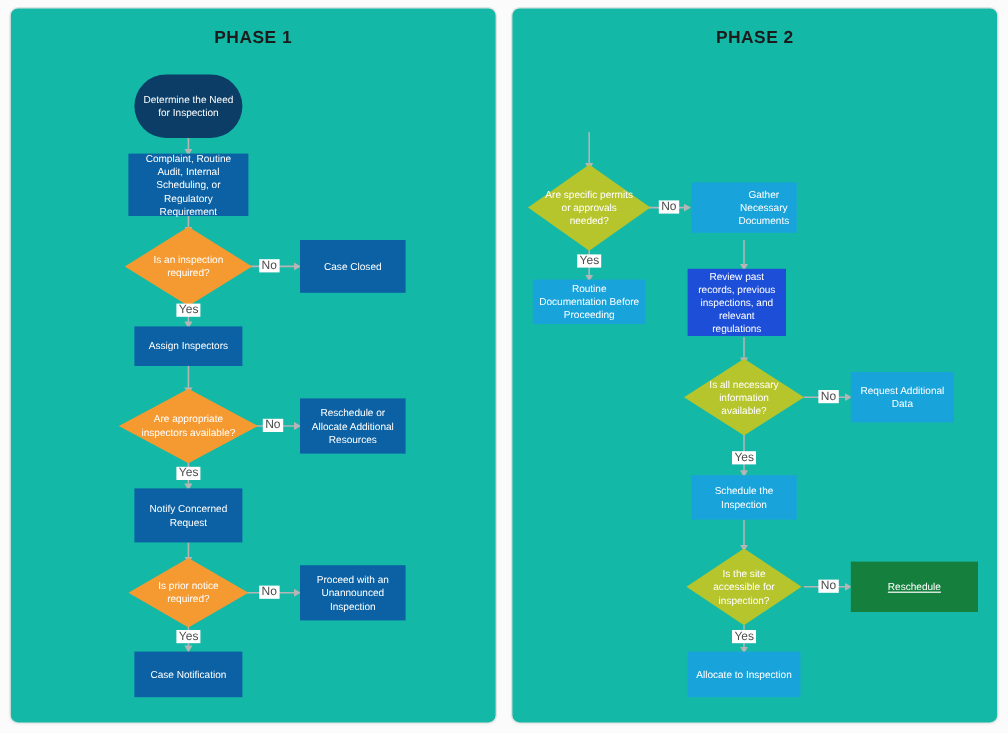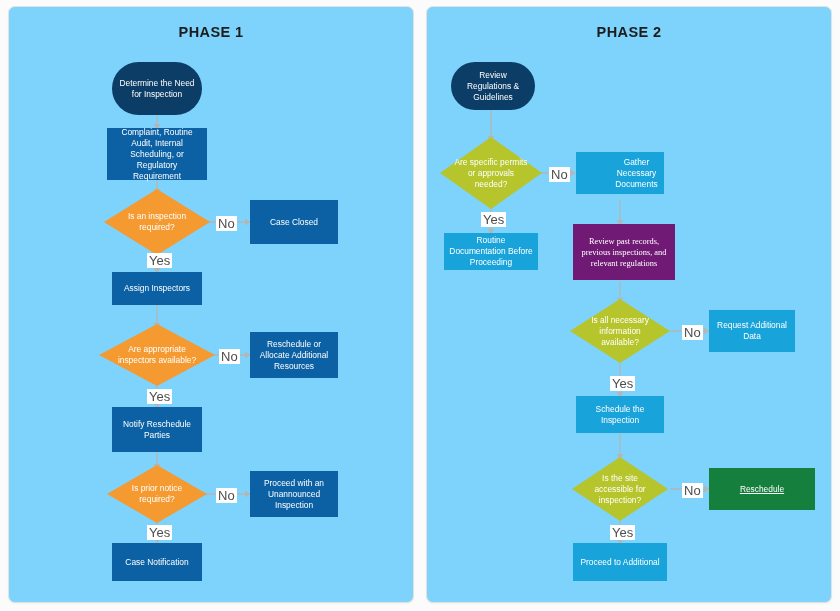--- a/index.html
+++ b/index.html
@@ -6,21 +6,21 @@
   body{
     width:840px;height:611px;
     background:#ffffff;
     font-family:"Liberation Sans","DejaVu Sans",sans-serif;
     overflow:hidden;
   }
   #canvas{position:relative;width:840px;height:611px;background:#fbfbfb;}
 
   .panel{
     position:absolute;top:6px;height:597px;
-    background:#7dd3fc;
+    background:#14b8a6;
     border:1px solid #e2e2e2;
     border-radius:7px;
     box-sizing:border-box;
     box-shadow:0 1px 2px rgba(0,0,0,0.04);
   }
   #panel-1{left:8px;width:406px;}
   #panel-2{left:426px;width:406px;}
 
   .panel-title{
     position:absolute;top:17px;left:0;width:100%;
@@ -49,21 +49,21 @@
   }
   .diamond-label{
     position:absolute;left:0;top:0;width:100%;height:100%;
     display:flex;align-items:center;justify-content:center;
     text-align:center;color:#ffffff;font-size:8.4px;line-height:11px;
     box-sizing:border-box;padding:0 14px;
   }
 
   .edge-label{
     position:absolute;
-    font-size:13px;color:#4d4d4d;
+    font-size:10px;color:#4d4d4d;
     background:#ffffff;
     padding:0 2px;
     white-space:nowrap;
   }
 </style>
 </head>
 <body>
 
 <div id="canvas">
 
@@ -126,54 +126,53 @@
 
   <div class="diamond-wrap" style="left:99px;top:324px;width:116px;height:62px;">
     <svg class="diamond-shape" viewBox="0 0 116 62" preserveAspectRatio="none">
       <polygon points="58,0 116,31 58,62 0,31" fill="#f59a31"></polygon>
     </svg>
     <div class="diamond-label">Are appropriate inspectors available?</div>
   </div>
 
   <div class="node rect" style="left:250px;top:332px;width:88px;height:46px;background:#0b61a4;">Reschedule or Allocate Additional Resources</div>
 
-  <div class="node rect" style="left:112px;top:407px;width:90px;height:45px;background:#0b61a4;">Notify Reschedule Parties</div>
+  <div class="node rect" style="left:112px;top:407px;width:90px;height:45px;background:#0b61a4;">Notify Concerned Request</div>
 
   <div class="diamond-wrap" style="left:107px;top:465px;width:100px;height:58px;">
     <svg class="diamond-shape" viewBox="0 0 100 58" preserveAspectRatio="none">
       <polygon points="50,0 100,29 50,58 0,29" fill="#f59a31"></polygon>
     </svg>
     <div class="diamond-label">Is prior notice required?</div>
   </div>
 
   <div class="node rect" style="left:250px;top:471px;width:88px;height:46px;background:#0b61a4;">Proceed with an Unannounced Inspection</div>
 
   <div class="node rect" style="left:112px;top:543px;width:90px;height:38px;background:#0b61a4;">Case Notification</div>
 
   <div class="edge-label" style="left:216px;top:216px;">No</div>
   <div class="edge-label" style="left:147px;top:253px;">Yes</div>
   <div class="edge-label" style="left:219px;top:349px;">No</div>
   <div class="edge-label" style="left:147px;top:389px;">Yes</div>
   <div class="edge-label" style="left:216px;top:488px;">No</div>
   <div class="edge-label" style="left:147px;top:525px;">Yes</div>
 
-  <div class="node terminator" style="left:451px;top:62px;width:84px;height:48px;background:#0b3d66;">Review Regulations &amp; Guidelines</div>
 
   <div class="diamond-wrap" style="left:440px;top:137px;width:102px;height:72px;">
     <svg class="diamond-shape" viewBox="0 0 102 72" preserveAspectRatio="none">
       <polygon points="51,0 102,36 51,72 0,36" fill="#b6c52b"></polygon>
     </svg>
     <div class="diamond-label">Are specific permits or approvals needed?</div>
   </div>
 
   <div class="node rect" style="left:576px;top:152px;width:88px;height:42px;background:#19a3db;padding-left:38px;">Gather Necessary Documents</div>
 
   <div class="node rect" style="left:444px;top:233px;width:94px;height:37px;background:#19a3db;">Routine Documentation Before Proceeding</div>
 
-  <div class="node rect" style="left:573px;top:224px;width:102px;height:56px;background:#701a75;font-family:Liberation Serif, serif;">Review past records, previous inspections, and relevant regulations</div>
+  <div class="node rect" style="left:573px;top:224px;width:82px;height:56px;background:#1d4ed8;">Review past records, previous inspections, and relevant regulations</div>
 
   <div class="diamond-wrap" style="left:570px;top:299px;width:100px;height:64px;">
     <svg class="diamond-shape" viewBox="0 0 100 64" preserveAspectRatio="none">
       <polygon points="50,0 100,32 50,64 0,32" fill="#b6c52b"></polygon>
     </svg>
     <div class="diamond-label">Is all necessary information available?</div>
   </div>
 
   <div class="node rect" style="left:709px;top:310px;width:86px;height:42px;background:#19a3db;">Request Additional Data</div>
 
@@ -181,21 +180,21 @@
 
   <div class="diamond-wrap" style="left:572px;top:457px;width:96px;height:64px;">
     <svg class="diamond-shape" viewBox="0 0 96 64" preserveAspectRatio="none">
       <polygon points="48,0 96,32 48,64 0,32" fill="#b6c52b"></polygon>
     </svg>
     <div class="diamond-label">Is the site accessible for inspection?</div>
   </div>
 
   <div class="node rect" style="left:709px;top:468px;width:106px;height:42px;background:#15803d;text-decoration:underline;">Reschedule</div>
 
-  <div class="node rect" style="left:573px;top:543px;width:94px;height:38px;background:#19a3db;">Proceed to Additional</div>
+  <div class="node rect" style="left:573px;top:543px;width:94px;height:38px;background:#19a3db;">Allocate to Inspection</div>
 
   <div class="edge-label" style="left:549px;top:167px;">No</div>
   <div class="edge-label" style="left:481px;top:212px;">Yes</div>
   <div class="edge-label" style="left:682px;top:325px;">No</div>
   <div class="edge-label" style="left:610px;top:376px;">Yes</div>
   <div class="edge-label" style="left:682px;top:483px;">No</div>
   <div class="edge-label" style="left:610px;top:525px;">Yes</div>
 
 </div>
 

